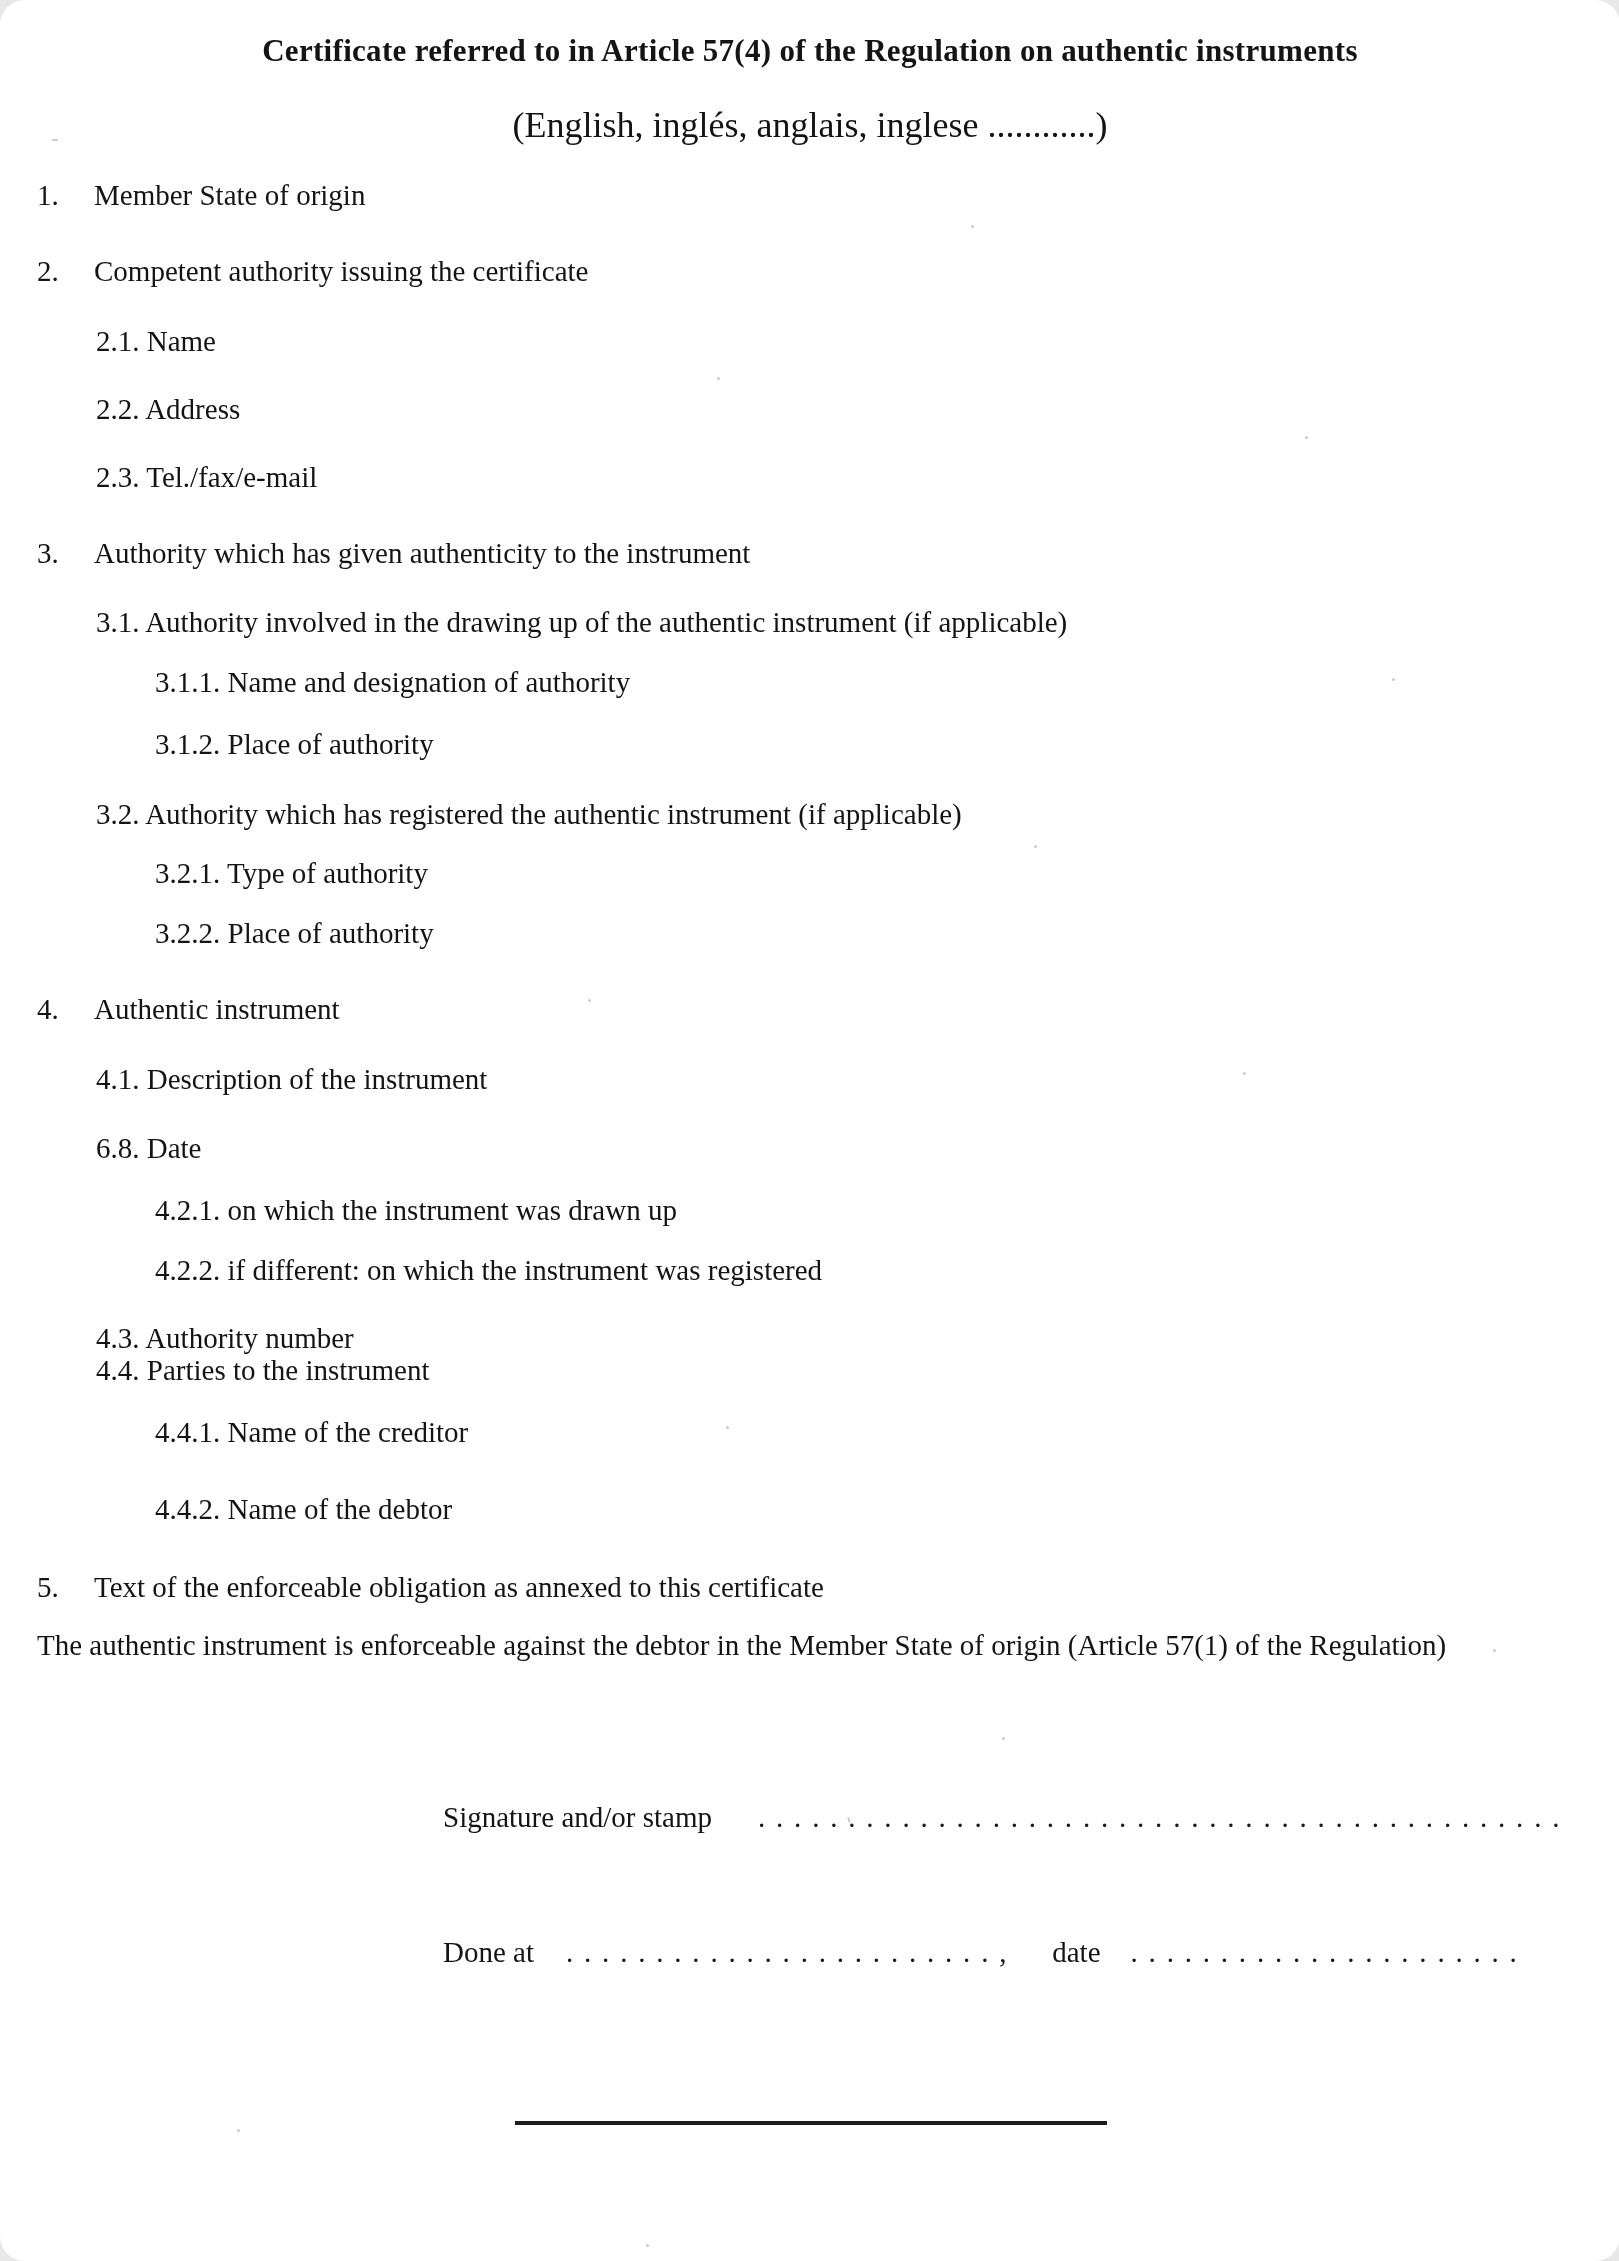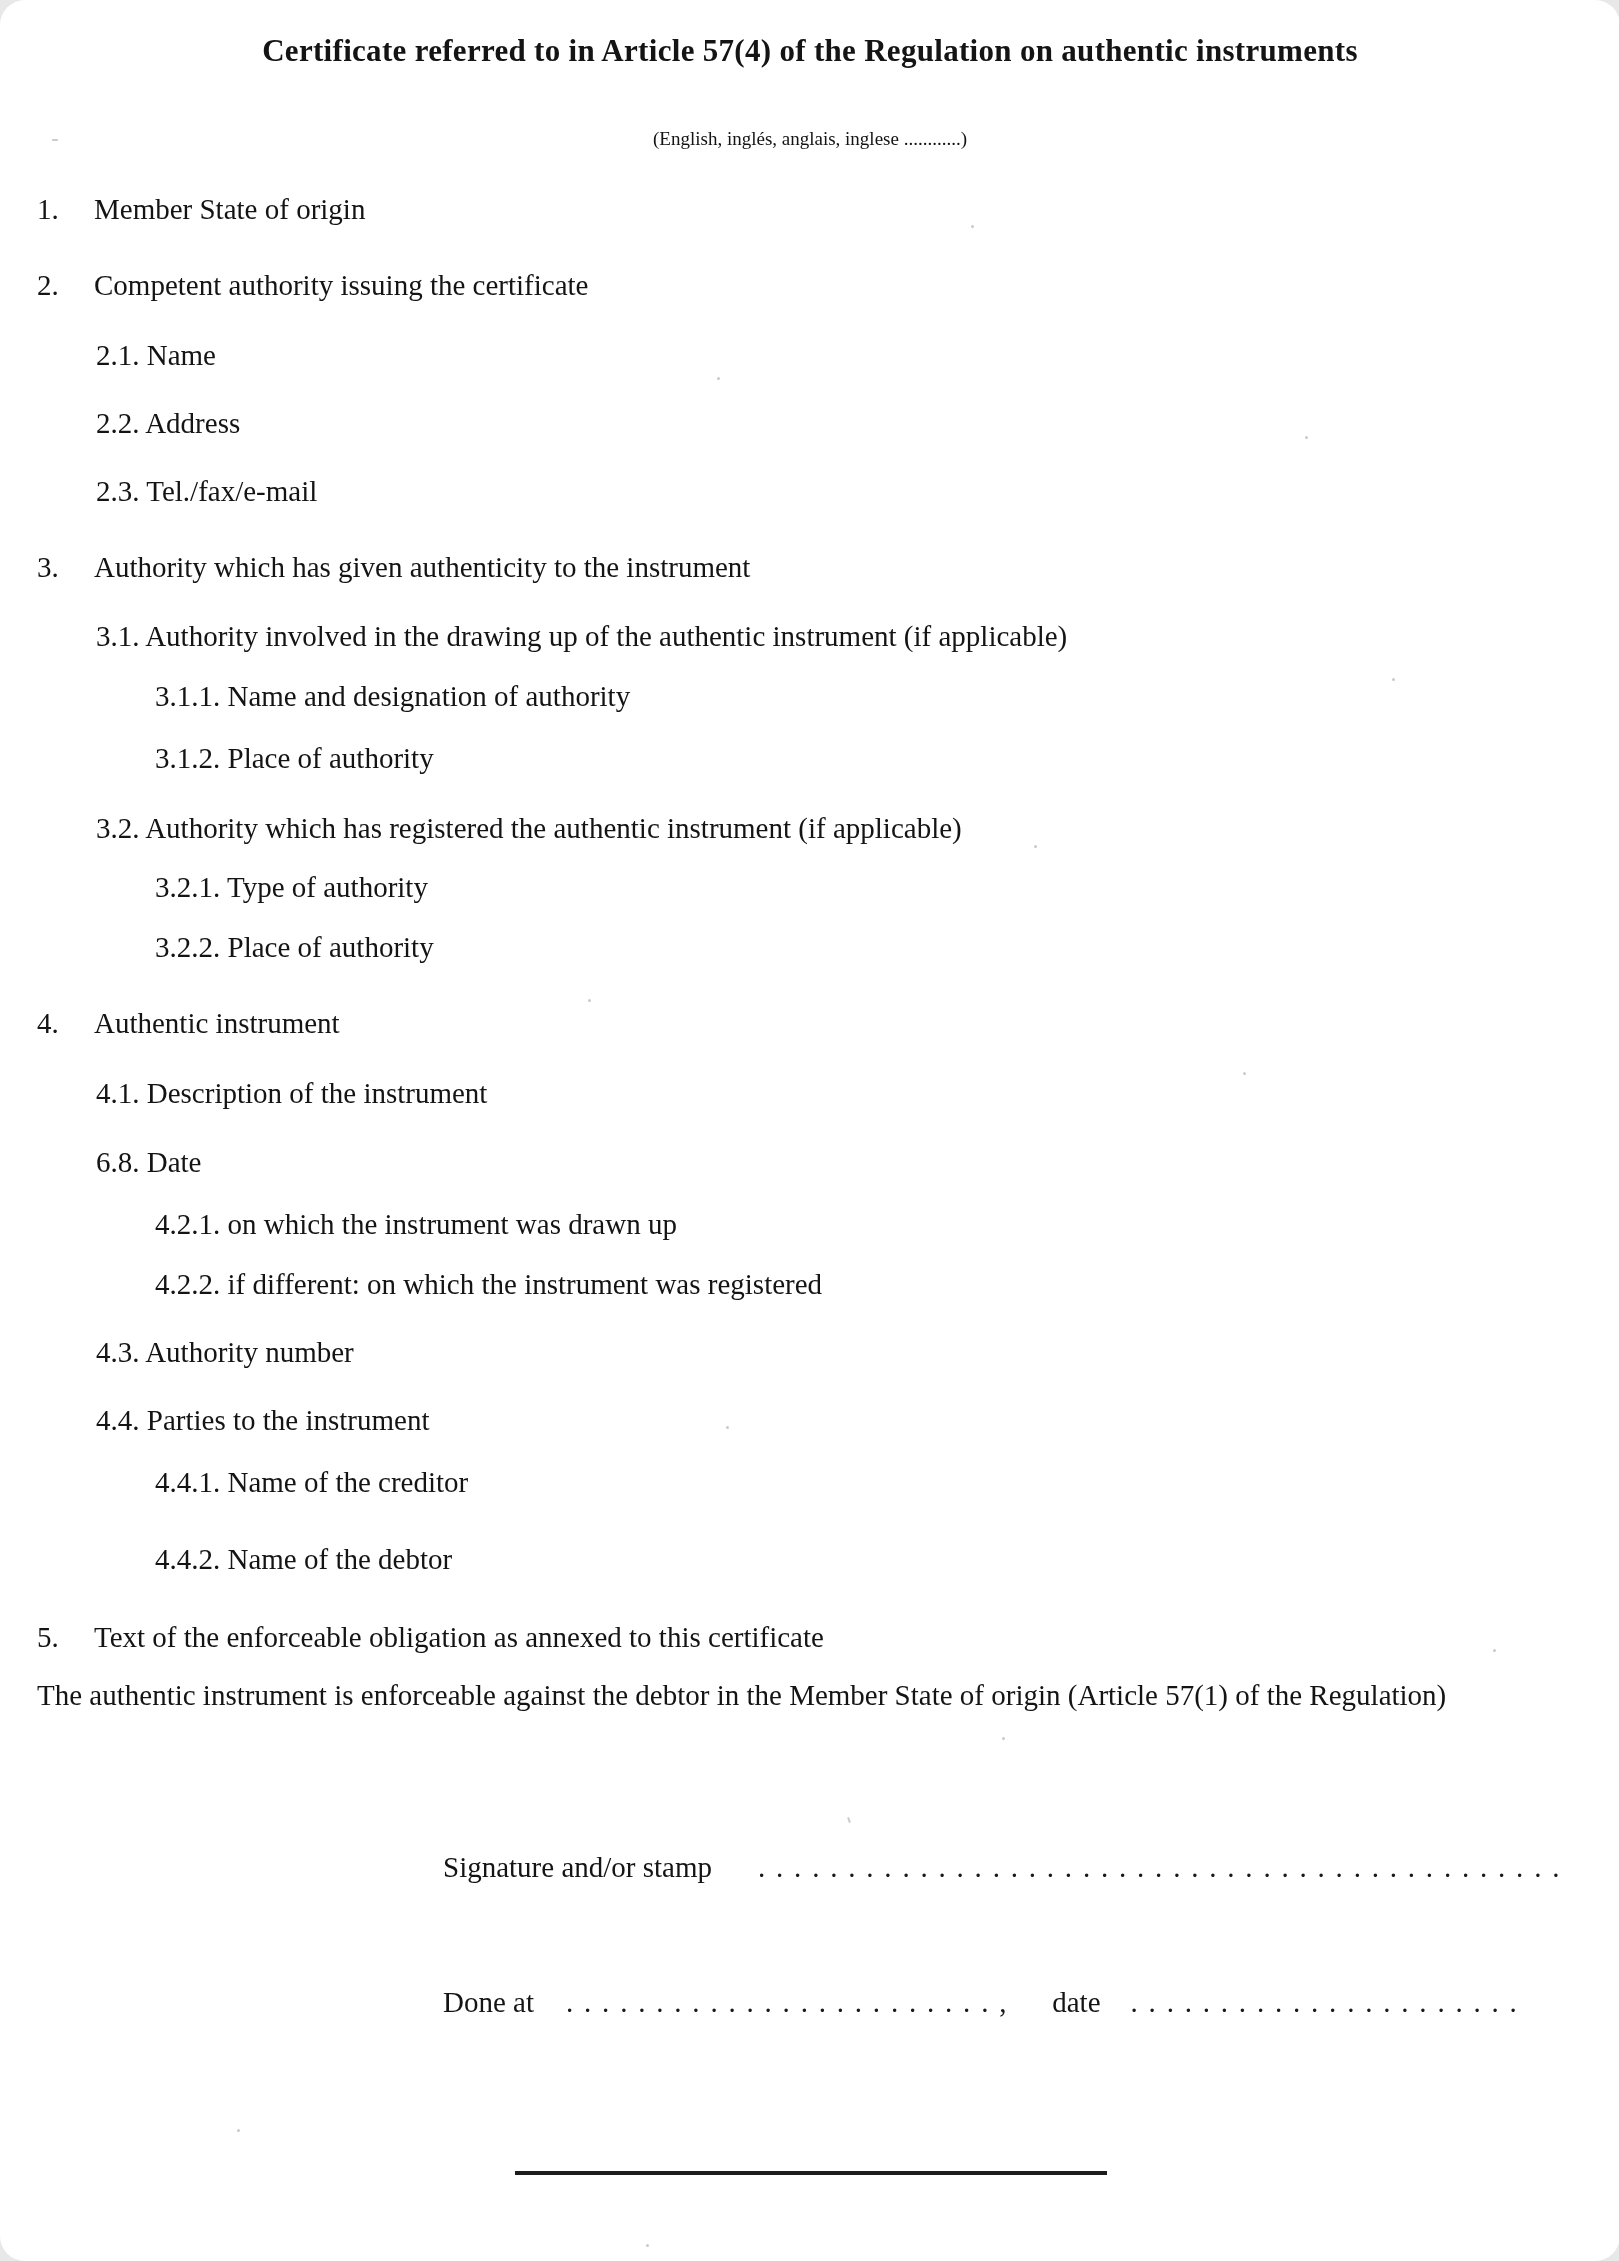--- a/index.html
+++ b/index.html
@@ -16,22 +16,22 @@
   }
   .header { width: 100%; text-align: center; }
   .title {
     margin-top: 33px;
     font-size: 31px;
     line-height: 35px;
     font-weight: 700;
     letter-spacing: 0.3px;
   }
   .subtitle {
-    margin-top: 55px;
-    font-size: 19px;
+    margin-top: 41px;
+    font-size: 36px;
     line-height: 32px;
     font-weight: 400;
   }
   .content {
     padding-left: 37px;
     padding-right: 79px;
   }
   .row {
     font-size: 29px;
     line-height: 32px;
@@ -160,21 +160,21 @@
     </div>
 
     <div class="row l3" style="margin-top:28px">
       <span>4.2.2.</span> <span>if different: on which the instrument was registered</span>
     </div>
 
     <div class="row l2" style="margin-top:36px">
       <span>4.3.</span> <span>Authority number</span>
     </div>
 
-    <div class="row l2" style="margin-top:36px">
+    <div class="row l2" style="">
       <span>4.4.</span> <span>Parties to the instrument</span>
     </div>
 
     <div class="row l3" style="margin-top:30px">
       <span>4.4.1.</span> <span>Name of the creditor</span>
     </div>
 
     <div class="row l3" style="margin-top:45px">
       <span>4.4.2.</span> <span>Name of the debtor</span>
     </div>

